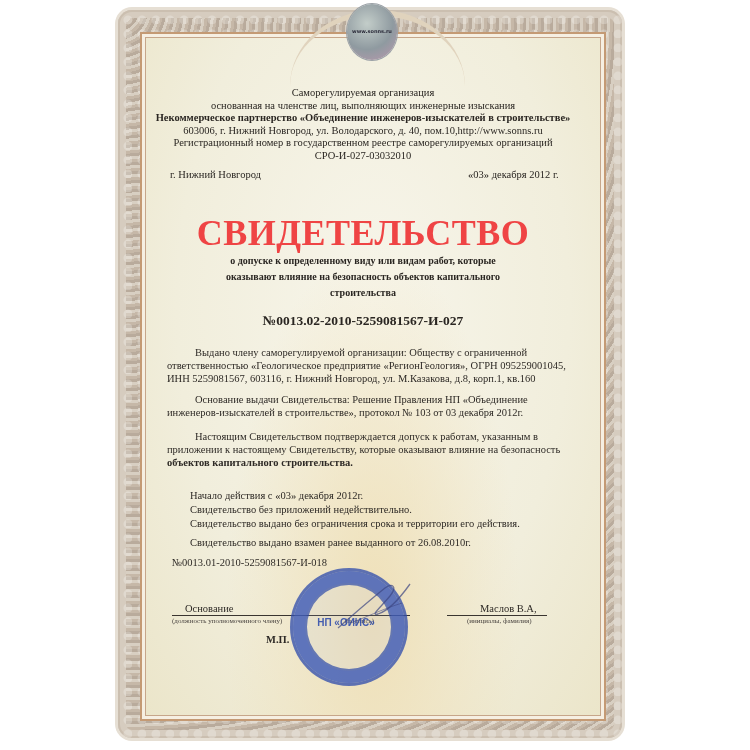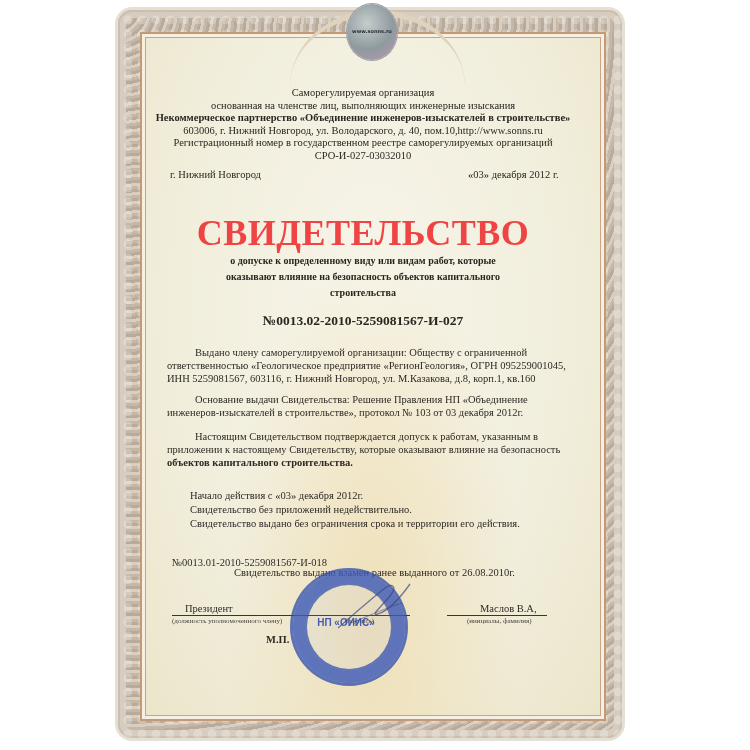--- a/index.html
+++ b/index.html
@@ -79,24 +79,24 @@
 <div class="txt para" style="left:167px; top:406px;">инженеров-изыскателей в строительстве», протокол № 103 от 03 декабря 2012г.</div>
 
 <div class="txt para" style="left:195px; top:430px;">Настоящим Свидетельством подтверждается допуск к работам, указанным в</div>
 <div class="txt para" style="left:167px; top:443px;">приложении к настоящему Свидетельству, которые оказывают влияние на безопасность</div>
 <div class="txt para" style="left:167px; top:456px;font-weight:bold;">объектов капитального строительства.</div>
 
 <div class="txt para" style="left:190px; top:489px;">Начало действия с «03» декабря 2012г.</div>
 <div class="txt para" style="left:190px; top:503px;">Свидетельство без приложений недействительно.</div>
 <div class="txt para" style="left:190px; top:517px;">Свидетельство выдано без ограничения срока и территории его действия.</div>
 
-<div class="txt para" style="left:190px; top:566px;margin-left:44px;">Свидетельство выдано взамен ранее выданного от 26.08.2010г.</div>
+<div class="txt para" style="left:190px; top:536px;">Свидетельство выдано взамен ранее выданного от 26.08.2010г.</div>
 <div class="txt para" style="left:172px; top:556px;">№0013.01-2010-5259081567-И-018</div>
 
-<div class="txt para" style="left:185px; top:602px;">Президент</div>
+<div class="txt para" style="left:185px; top:602px;">Основание</div>
 <div class="sigline" style="left:172px; top:615px; width:128px;"></div>
 <div class="txt small" style="left:172px; top:617px;">(должность уполномоченного члену)</div>
 
 <div class="sigline" style="left:300px; top:615px; width:110px;"></div>
 <div class="txt small" style="left:345px; top:617px;">(подпись)</div>
 
 <div class="txt para" style="left:480px; top:602px;">Маслов В.А,</div>
 <div class="sigline" style="left:447px; top:615px; width:100px;"></div>
 <div class="txt small" style="left:467px; top:617px;">(инициалы, фамилия)</div>
 

